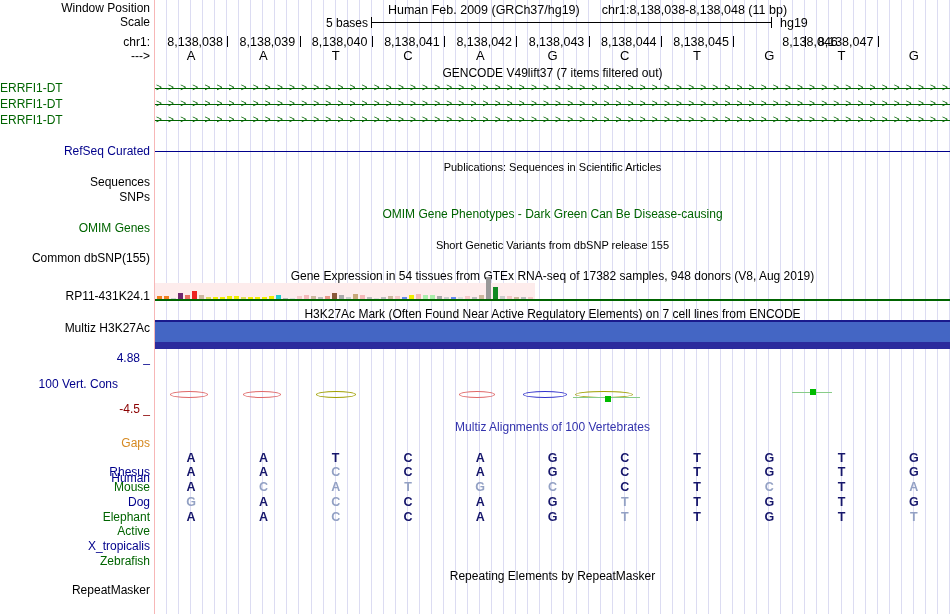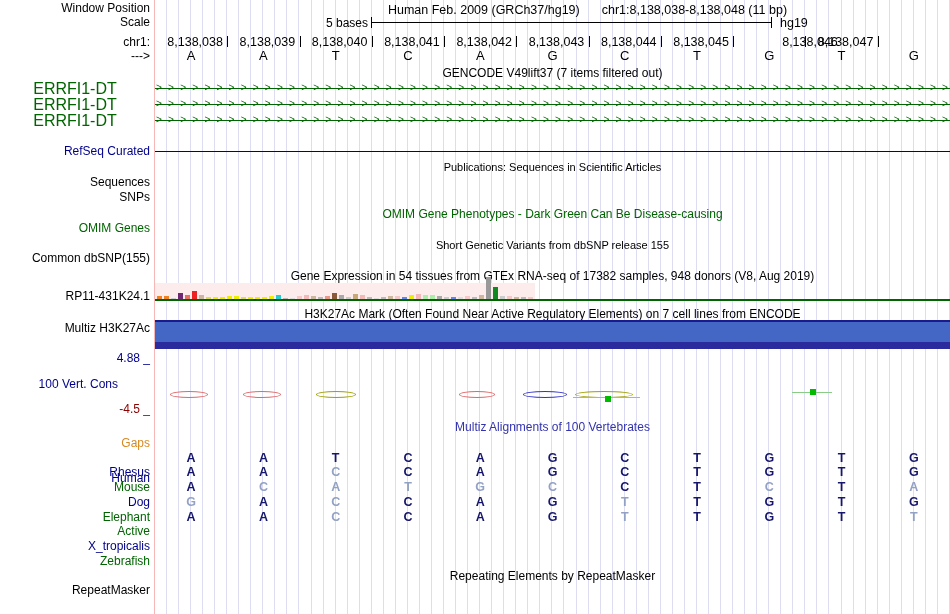--- a/index.html
+++ b/index.html
@@ -15,21 +15,21 @@
   .navy{color:#00008b;}
   .blue{color:#3333ad;}
   .darkred{color:#8b0000;}
   .hdr{position:absolute;left:190px;width:795px;top:3px;display:flex;justify-content:center;gap:22px;
     font-size:12.5px;white-space:nowrap;}
   .tickv{position:absolute;width:1px;background:#000;}
   .scale-line{position:absolute;top:22px;left:371px;width:401px;height:1px;background:#000;}
   .num{position:absolute;width:72px;text-align:center;font-size:12.5px;line-height:12px;top:36px;}
   .base{position:absolute;width:24px;text-align:center;font-size:13px;line-height:12px;top:50px;}
   .gene-row{position:absolute;left:0;width:950px;height:13px;}
-  .gene-lbl{position:absolute;left:0;width:150px;text-align:center;font-size:16px;line-height:13px;color:#006400;}
+  .gene-lbl{position:absolute;left:0;width:150px;text-align:left;font-size:12px;line-height:13px;color:#006400;}
   .chev-track{position:absolute;left:156px;width:792px;height:13px;display:flex;justify-content:space-between;}
   .chev-track i{font-style:normal;color:#006400;font-size:10px;line-height:12px;}
   .chev-line{position:absolute;left:155px;width:795px;height:1px;background:#006400;top:6px;}
   .refseq-line{position:absolute;left:155px;width:795px;height:1px;top:151px;background:#00008b;}
   .gtex-bg{position:absolute;left:155px;top:283px;width:380px;height:16px;background:#fdecec;}
   .gtex-base{position:absolute;left:155px;top:299px;width:795px;height:2px;background:#006400;}
   .bar{position:absolute;width:5px;}
   .h3k-top{position:absolute;left:155px;top:320px;width:795px;height:2px;background:#1a1a8c;}
   .h3k-main{position:absolute;left:155px;top:322px;width:795px;height:20px;background:#4466c4;}
   .h3k-low{position:absolute;left:155px;top:342px;width:795px;height:7px;background:#2b2b9d;}

